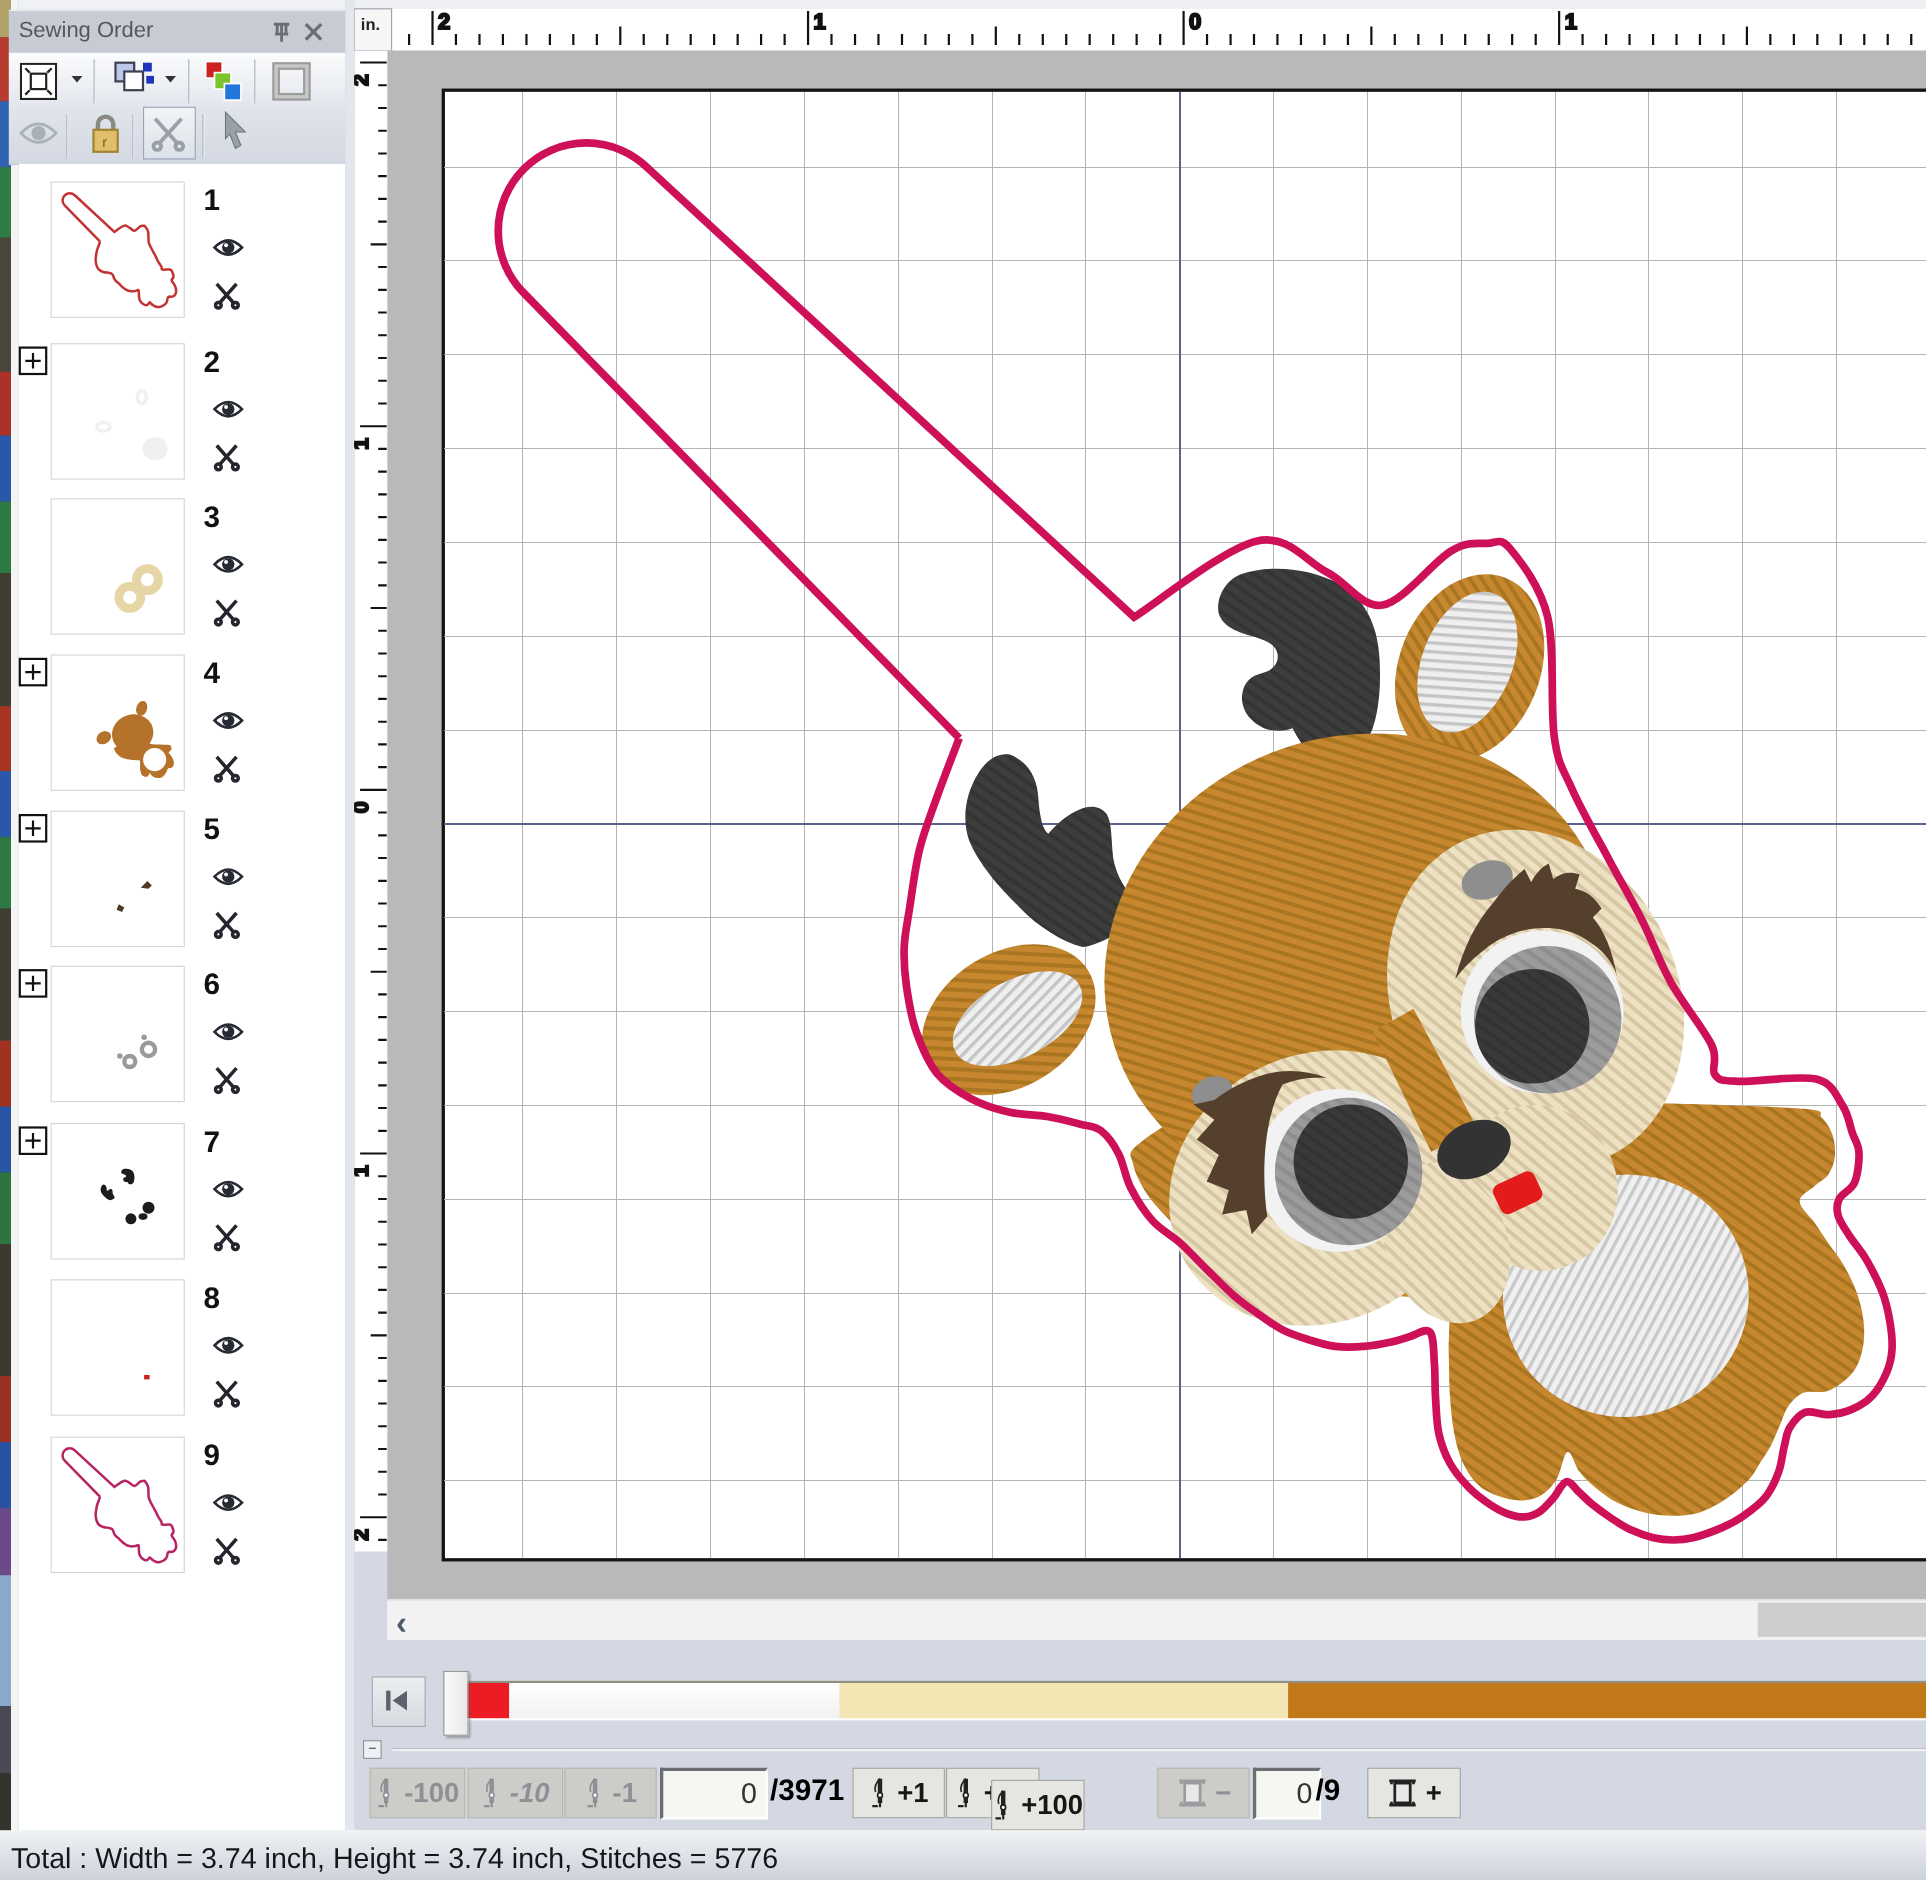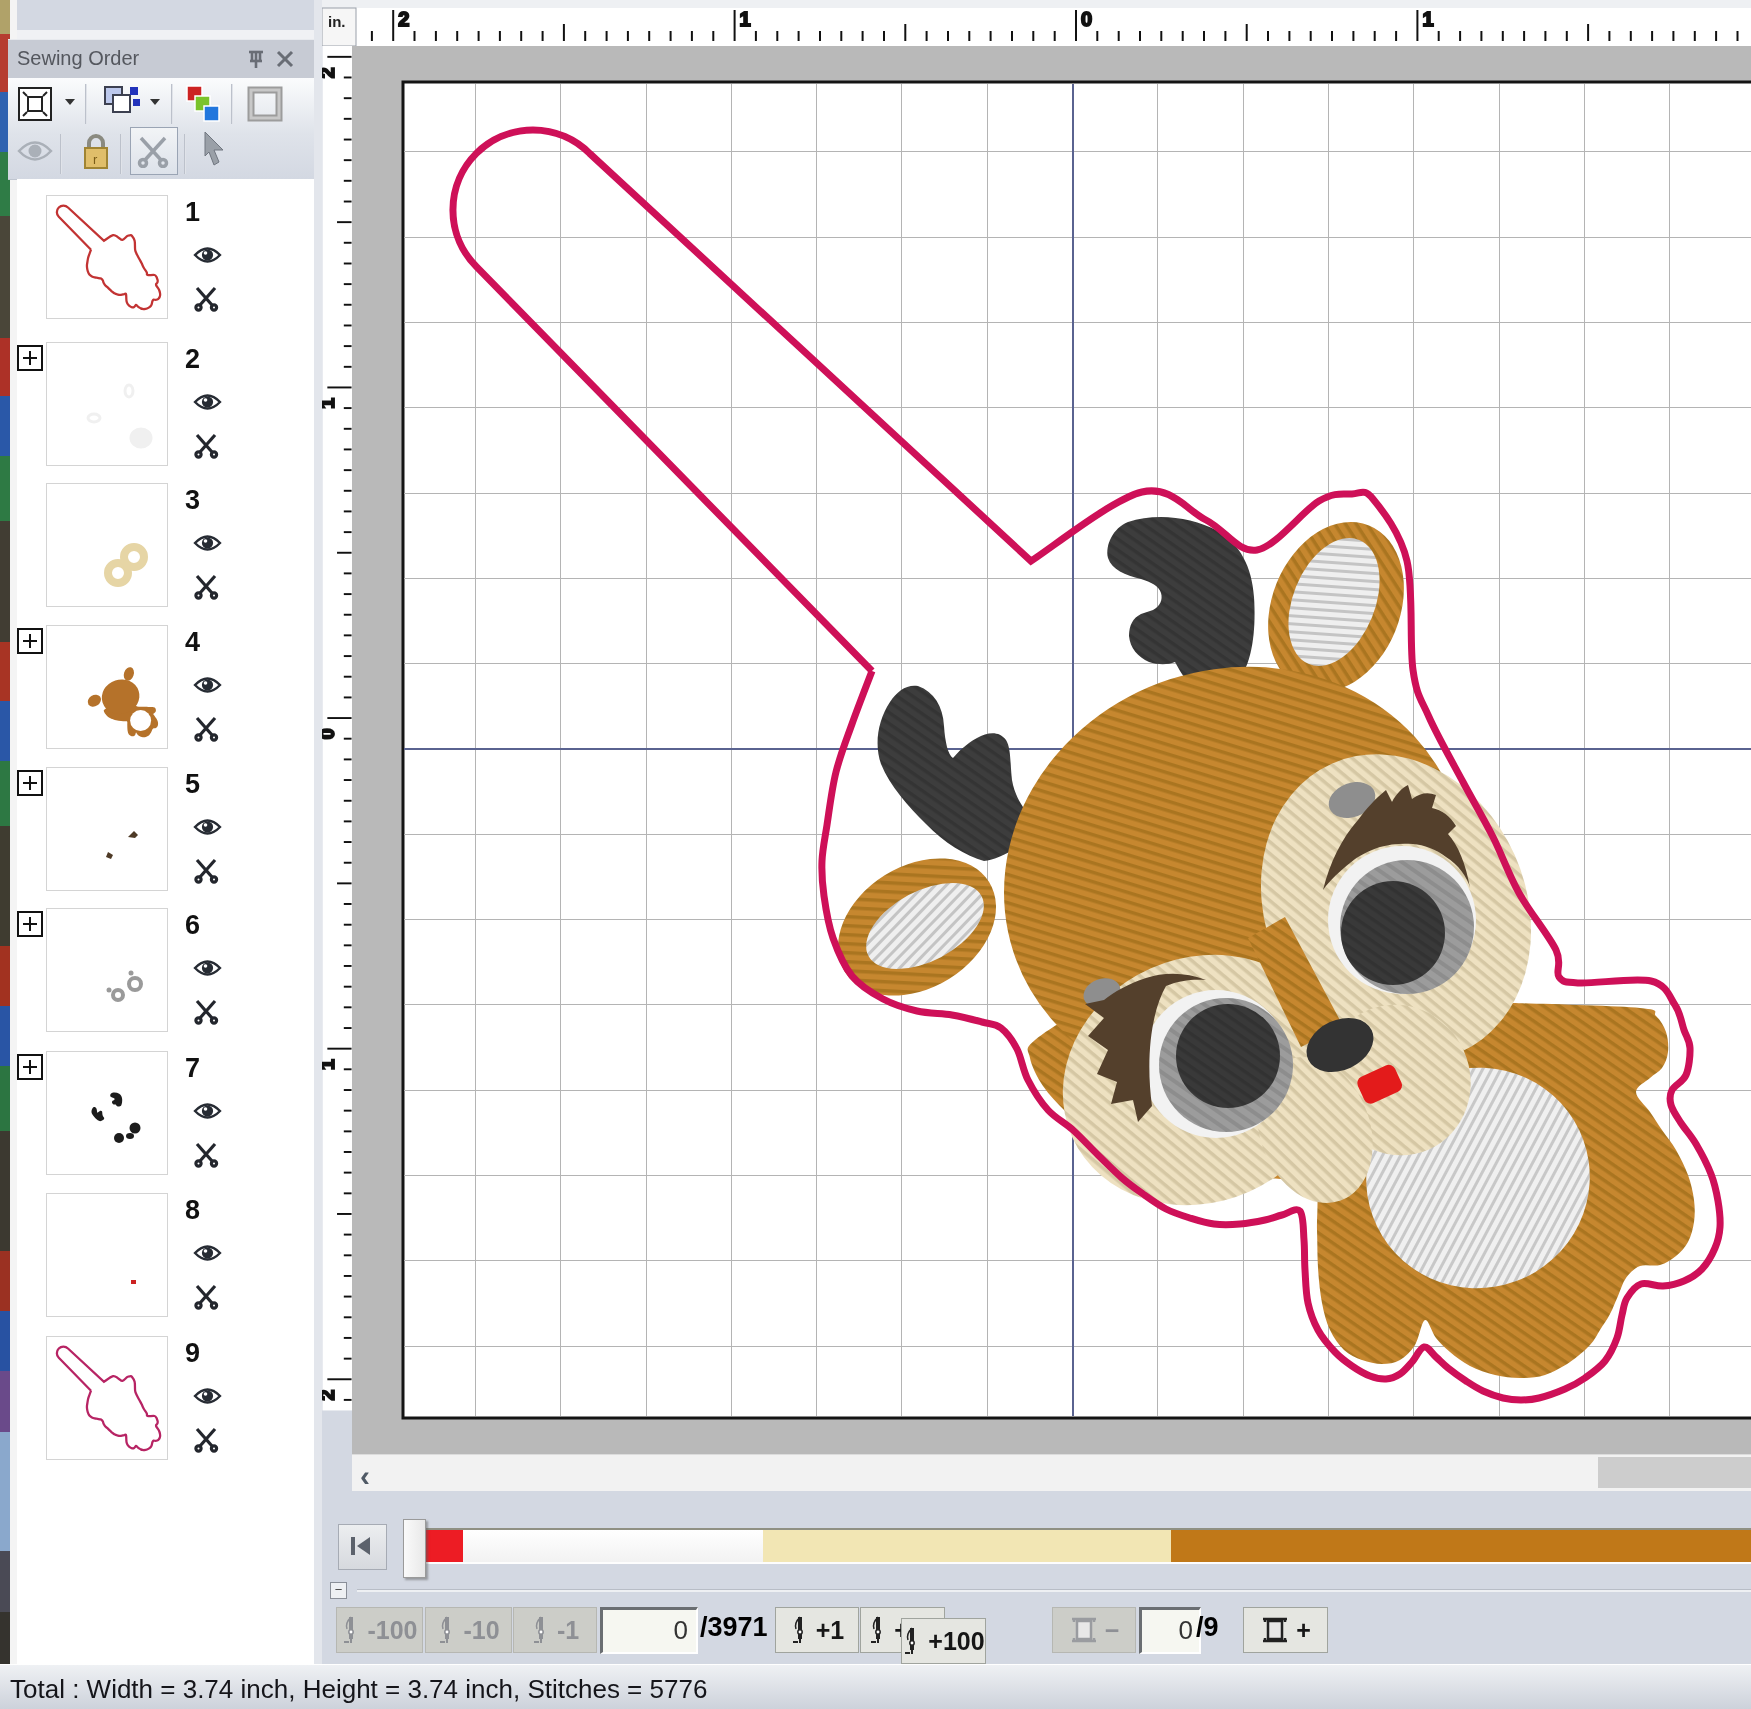--- a/index.html
+++ b/index.html
@@ -32,21 +32,21 @@
     <div class="abs" style="left:0;top:1131px;width:10px;height:120px;background:#3c3930;"></div>
     <div class="abs" style="left:0;top:1251px;width:10px;height:60px;background:#9b3122;"></div>
     <div class="abs" style="left:0;top:1311px;width:10px;height:60px;background:#2852a2;"></div>
     <div class="abs" style="left:0;top:1371px;width:10px;height:61px;background:#6a4a8a;"></div>
     <div class="abs" style="left:0;top:1432px;width:10px;height:119px;background:#8aa8cc;"></div>
     <div class="abs" style="left:0;top:1551px;width:10px;height:61px;background:#4a4a55;"></div>
     <div class="abs" style="left:0;top:1612px;width:10px;height:52px;background:#35332e;"></div>
 </div>
 <div class="abs" style="left:10px;top:0;width:7px;height:1664px;background:#f4f4f4;"></div>
 
-<div class="abs" style="left:17px;top:0;width:297px;height:1664px;background:#5eead4;margin-top:30px;">
+<div class="abs" style="left:17px;top:0;width:297px;height:1664px;background:#5eead4;">
   <div class="abs" style="left:0;top:0;width:297px;height:9px;background:#f0f1f4;"></div>
   <div class="abs" style="left:-9px;top:9px;width:306px;height:39px;background:#c7cbd4;border-top:1px solid #e8eaee;">
      <div class="abs" style="left:9px;top:7px;font-size:20px;color:#54575e;">Sewing Order</div>
 
      <svg class="abs" style="left:237px;top:8px" width="22" height="24" viewBox="0 0 22 24">
        <g stroke="#696d75" stroke-width="2.6" fill="none">
          <line x1="11" y1="4" x2="11" y2="20"></line>
           <line x1="4" y1="4" x2="18" y2="4"></line>
          <line x1="7" y1="4" x2="7" y2="13"></line>
           <line x1="15" y1="4" x2="15" y2="13"></line>
@@ -680,21 +680,21 @@
 
 <div class="pbtn dis" style="left:336px;top:1607px;width:85px;"><svg width="20" height="30" viewBox="0 0 20 30">
       <g stroke="#8e9095" fill="none">
     <path d="M10 2 V14 L10 24" stroke-width="4"></path>
         <path d="M10 24 L10 28" stroke-width="2"></path>
     <circle cx="10" cy="17" r="2.2" fill="#fff" stroke-width="1.5"></circle>
     <path d="M10 2 Q4 8 6 14" stroke-width="1.5"></path>
         <path d="M3 27 H8" stroke-width="2"></path>
       </g>
     </svg>-100</div>
-<div class="pbtn dis" style="left:425px;top:1607px;width:85px;"><svg width="20" height="30" viewBox="0 0 20 30">
+<div class="pbtn dis" style="left:425px;top:1607px;width:85px;font-style:italic;"><svg width="20" height="30" viewBox="0 0 20 30">
       <g stroke="#8e9095" fill="none">
     <path d="M10 2 V14 L10 24" stroke-width="4"></path>
         <path d="M10 24 L10 28" stroke-width="2"></path>
     <circle cx="10" cy="17" r="2.2" fill="#fff" stroke-width="1.5"></circle>
     <path d="M10 2 Q4 8 6 14" stroke-width="1.5"></path>
         <path d="M3 27 H8" stroke-width="2"></path>
       </g>
     </svg>-10</div>
 <div class="pbtn dis" style="left:513px;top:1607px;width:82px;"><svg width="20" height="30" viewBox="0 0 20 30">
       <g stroke="#8e9095" fill="none">

